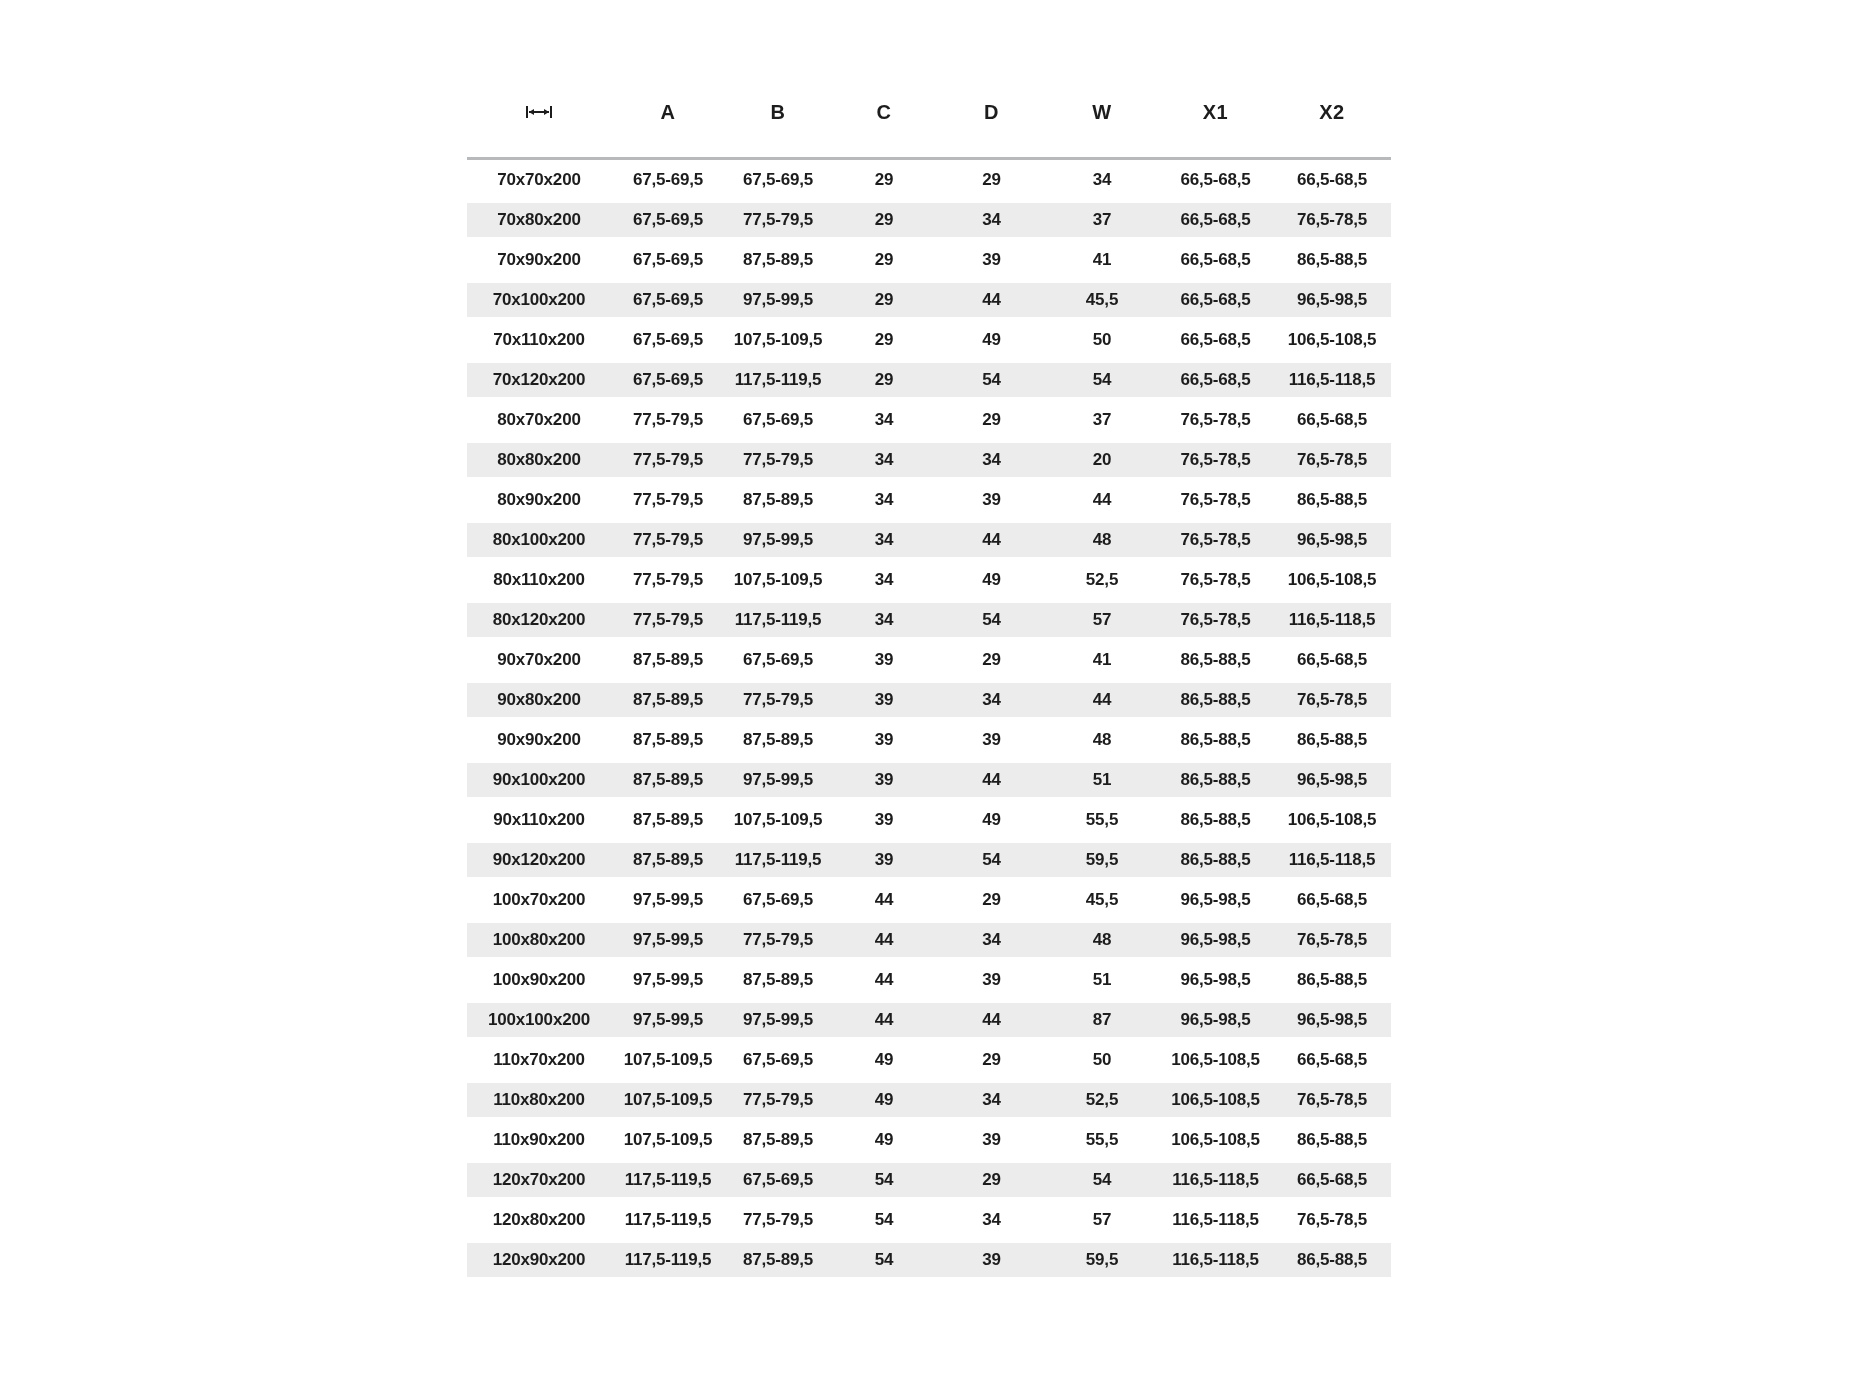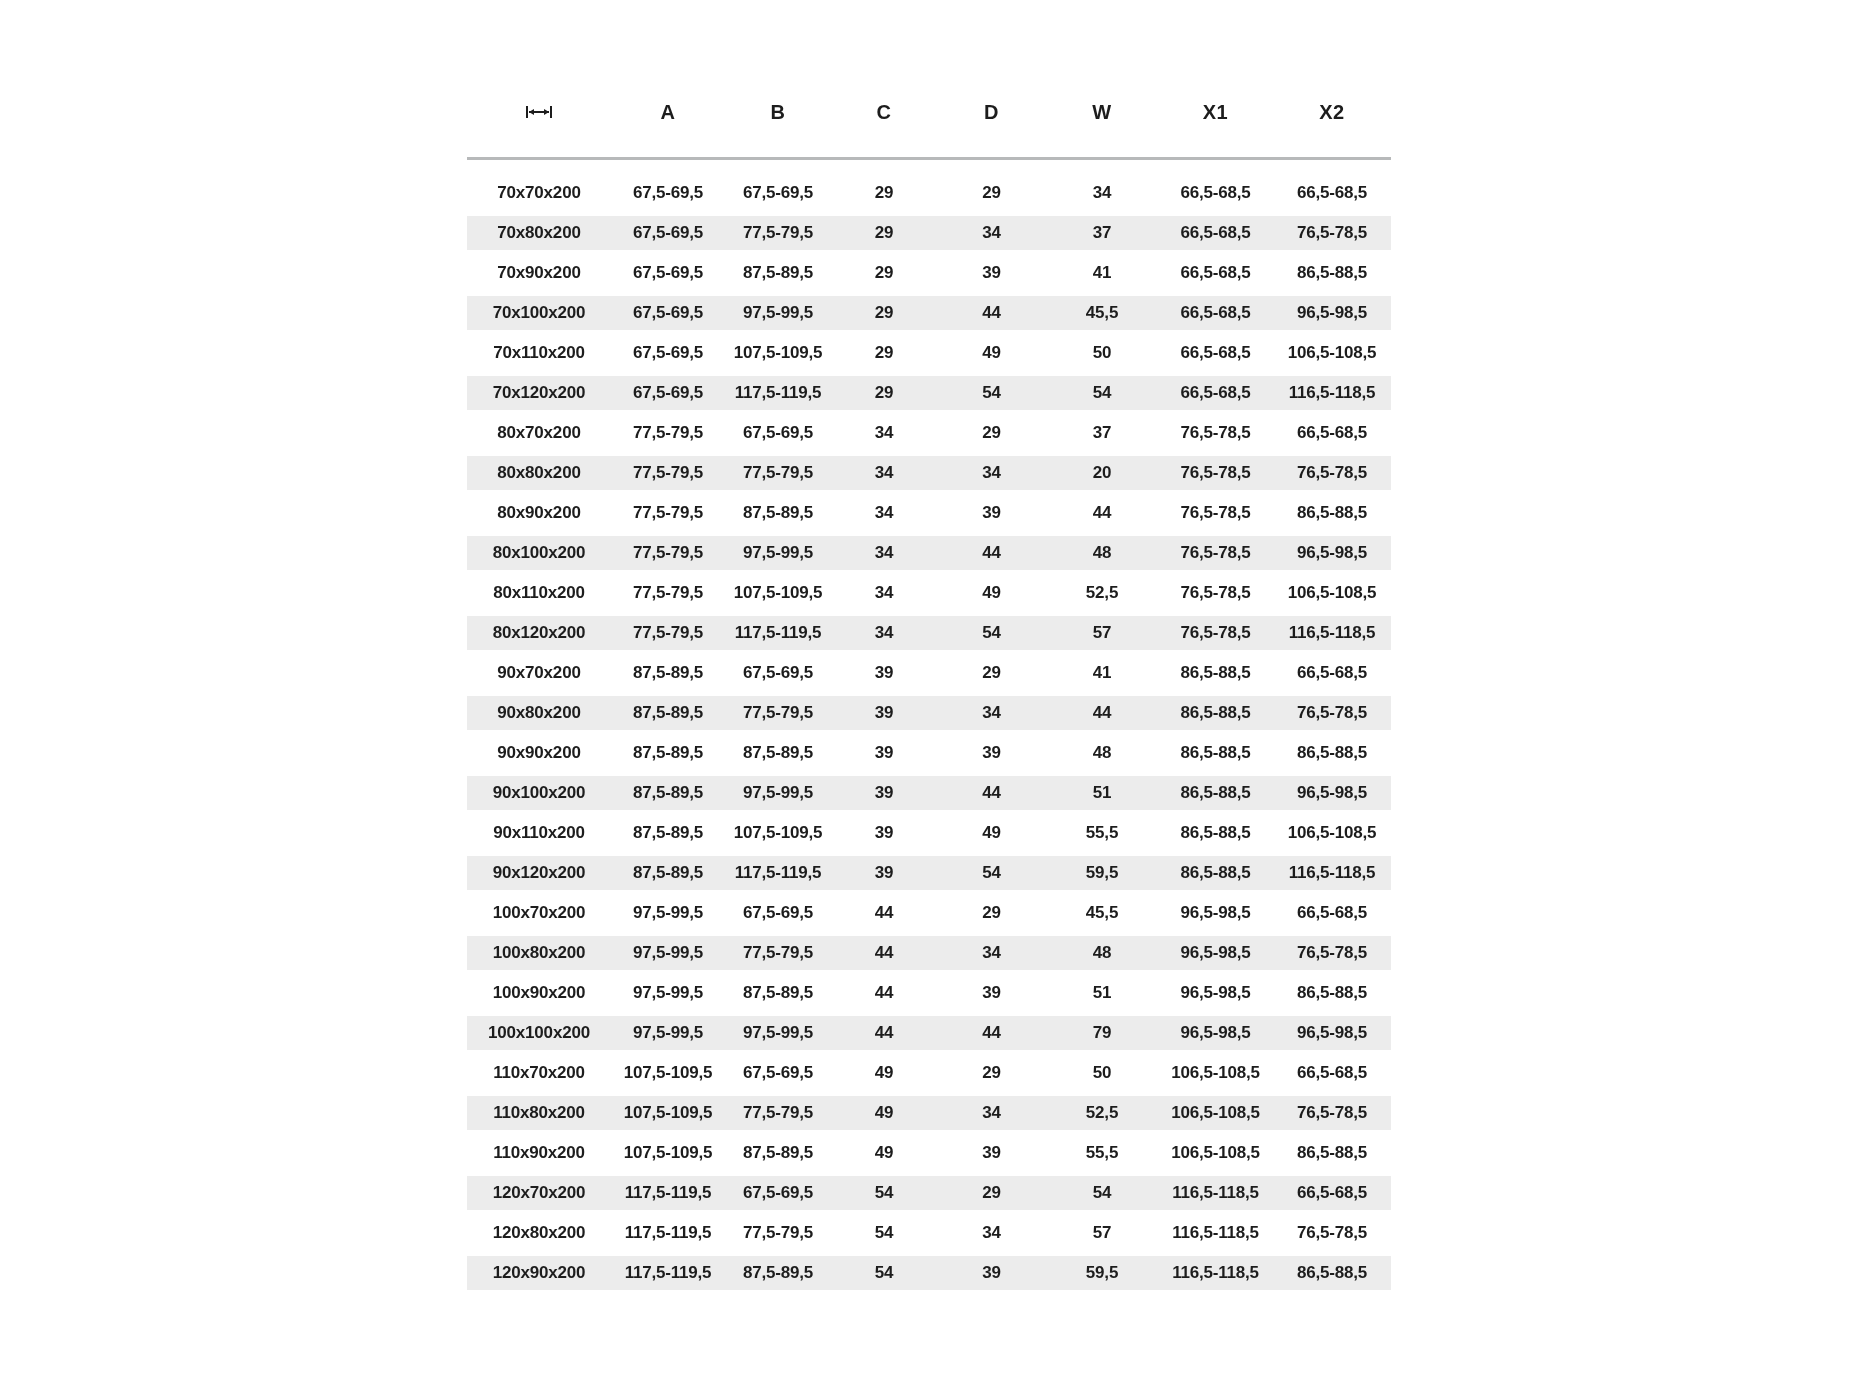--- a/index.html
+++ b/index.html
@@ -42,21 +42,21 @@
     display: flex;
     justify-content: center;
     align-items: center;
   }
   .header-rule {
     height: 3px;
     background: var(--rule);
     margin-top: 8px;
   }
   .rows {
-    margin-top: 13px;
+    margin-top: 0;
   }
   .data-row {
     height: 40px;
     font-weight: 700;
     font-size: 17px;
     letter-spacing: -0.2px;
   }
   .data-row:nth-child(even) {
     background: linear-gradient(
       #ffffff 3px,
@@ -332,21 +332,21 @@
       <div class="cell">96,5-98,5</div>
       <div class="cell">86,5-88,5</div>
     </div>
 
     <div class="grid-row data-row">
       <div class="cell">100x100x200</div>
       <div class="cell">97,5-99,5</div>
       <div class="cell">97,5-99,5</div>
       <div class="cell">44</div>
       <div class="cell">44</div>
-      <div class="cell">79</div>
+      <div class="cell">87</div>
       <div class="cell">96,5-98,5</div>
       <div class="cell">96,5-98,5</div>
     </div>
 
     <div class="grid-row data-row">
       <div class="cell">110x70x200</div>
       <div class="cell">107,5-109,5</div>
       <div class="cell">67,5-69,5</div>
       <div class="cell">49</div>
       <div class="cell">29</div>

